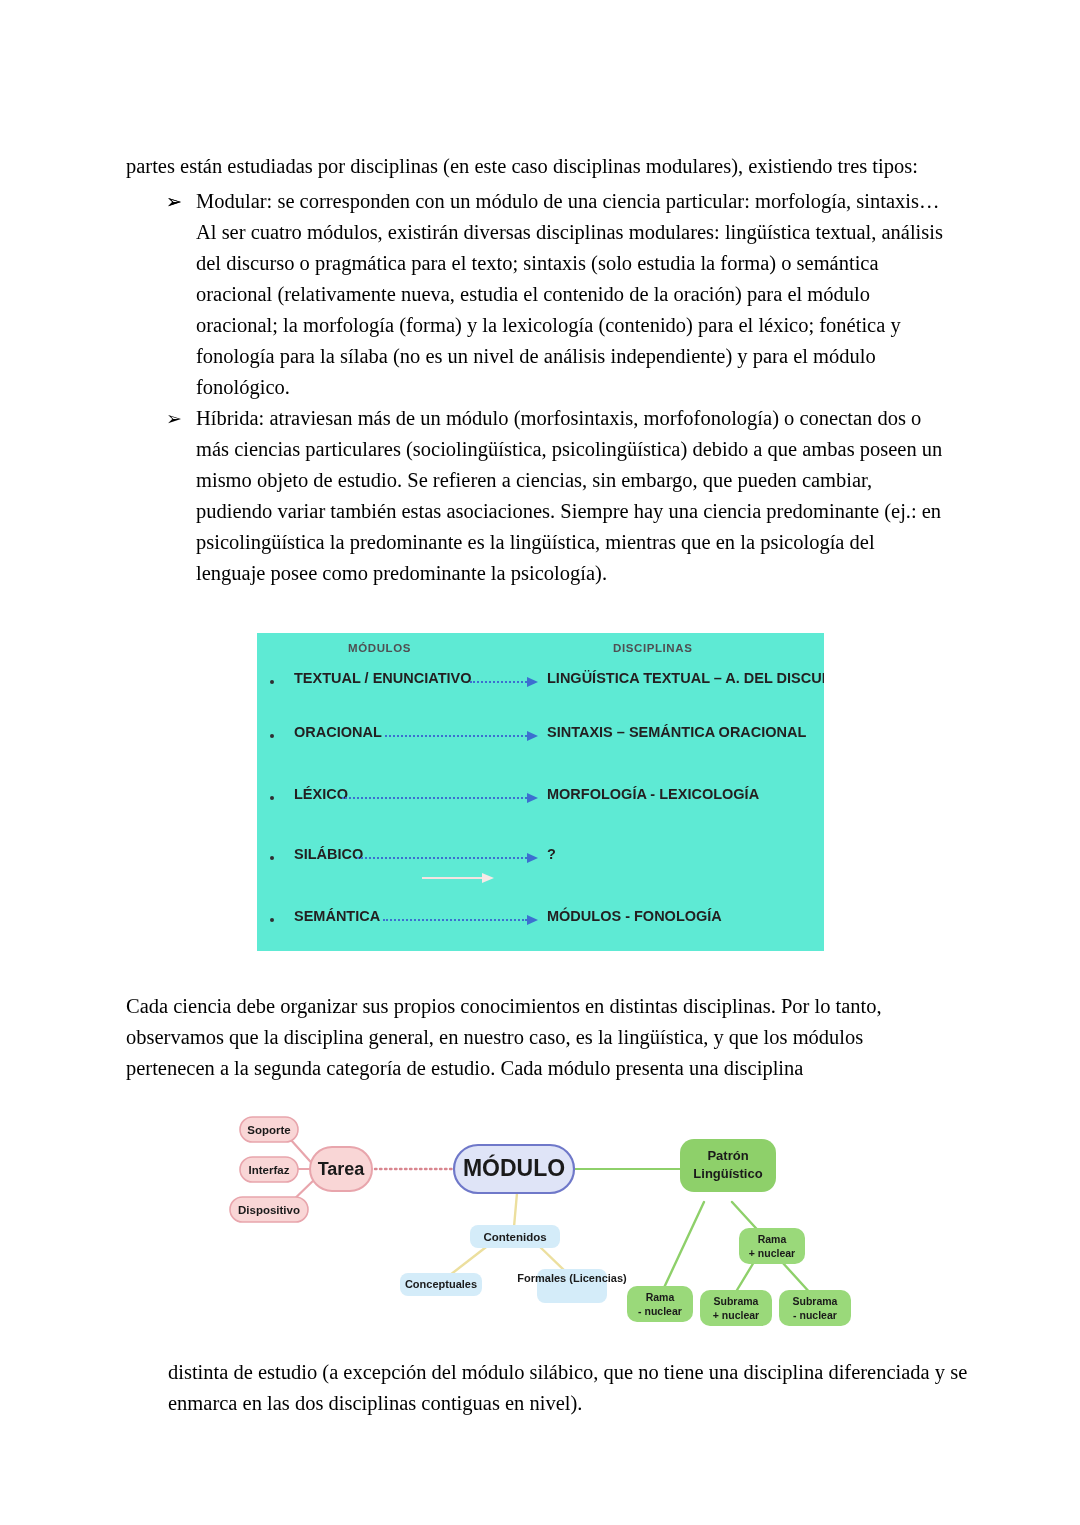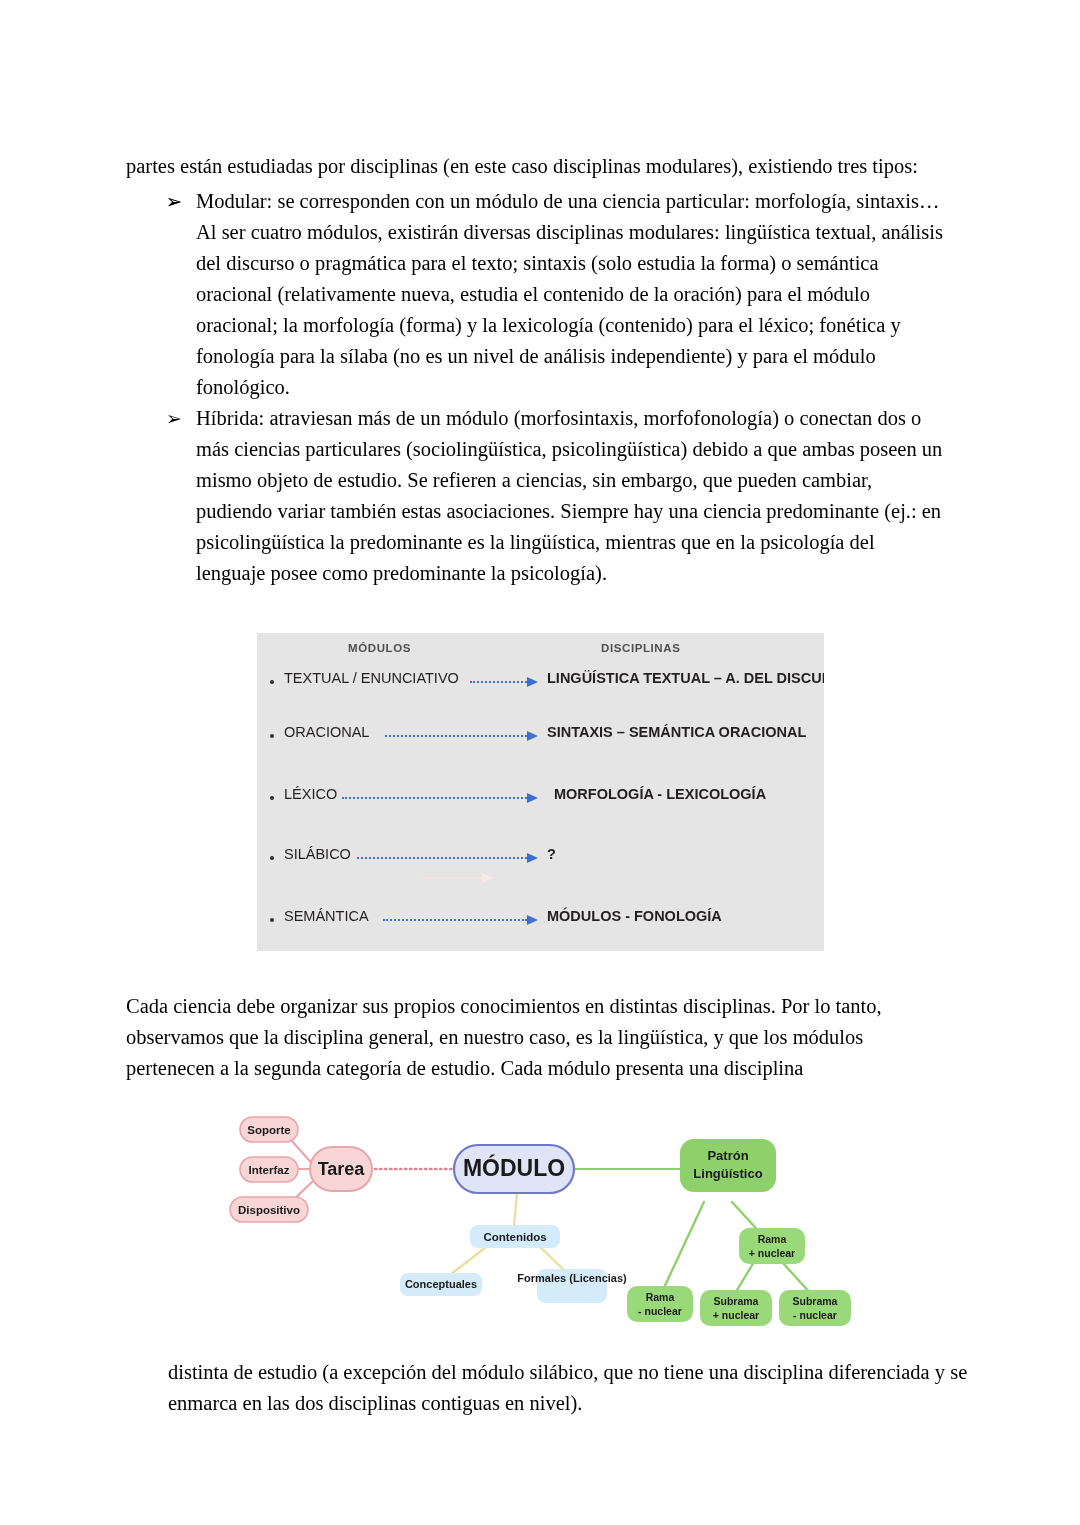--- a/index.html
+++ b/index.html
@@ -56,56 +56,56 @@
     line-height: 31px;
   }
 
   
   .fig-modules {
     position: absolute;
     left: 257px;
     top: 633px;
     width: 567px;
     height: 318px;
-    background: #e5e5e5;
+    background: #5eead4;
     font-family: "Liberation Sans", "DejaVu Sans", sans-serif;
     overflow: hidden;
   }
   .fig-modules .col-head {
     position: absolute;
     font-size: 11.5px;
     letter-spacing: 0.6px;
     color: #4f4f52;
     font-weight: 600;
     top: 9px;
   }
   .fig-modules .col-head.mods { left: 91px; }
-  .fig-modules .col-head.disc { left: 344px; text-align: center; }
+  .fig-modules .col-head.disc { left: 356px; text-align: center; }
 
   .mrow {
     position: absolute;
     left: 0;
     width: 567px;
     height: 30px;
   }
   .mrow .dot {
     position: absolute;
     left: 13px;
     top: 11px;
     width: 4px;
     height: 4px;
     border-radius: 50%;
     background: #2f2f32;
   }
   .mrow .mod-label {
     position: absolute;
-    left: 27px;
+    left: 37px;
     top: 1px;
     font-size: 14.5px;
-    font-weight: 400;
+    font-weight: 700;
     color: #231f20;
     white-space: nowrap;
   }
   .mrow .disc-label {
     position: absolute;
     top: 1px;
     font-size: 14.5px;
     font-weight: 700;
     color: #231f20;
     white-space: nowrap;
@@ -220,21 +220,21 @@
       <span class="disc-label" style="left:290px;">SINTAXIS – SEMÁNTICA ORACIONAL</span>
     </div>
 
     <div class="mrow" style="top:152px;">
       <span class="dot"></span>
       <span class="mod-label">LÉXICO</span>
       <span class="arrow" style="left:85px; width:196px;">
         <span class="line"></span>
           <span class="head"></span>
       </span>
-      <span class="disc-label" style="left:297px;text-align:center;">MORFOLOGÍA - LEXICOLOGÍA</span>
+      <span class="disc-label" style="left:290px;text-align:center;">MORFOLOGÍA - LEXICOLOGÍA</span>
     </div>
 
     <div class="mrow" style="top:212px;">
       <span class="dot"></span>
       <span class="mod-label">SILÁBICO</span>
       <span class="arrow" style="left:100px; width:181px;">
         <span class="line"></span>
           <span class="head"></span>
       </span>
       <span class="disc-label" style="left:290px;">?</span>

